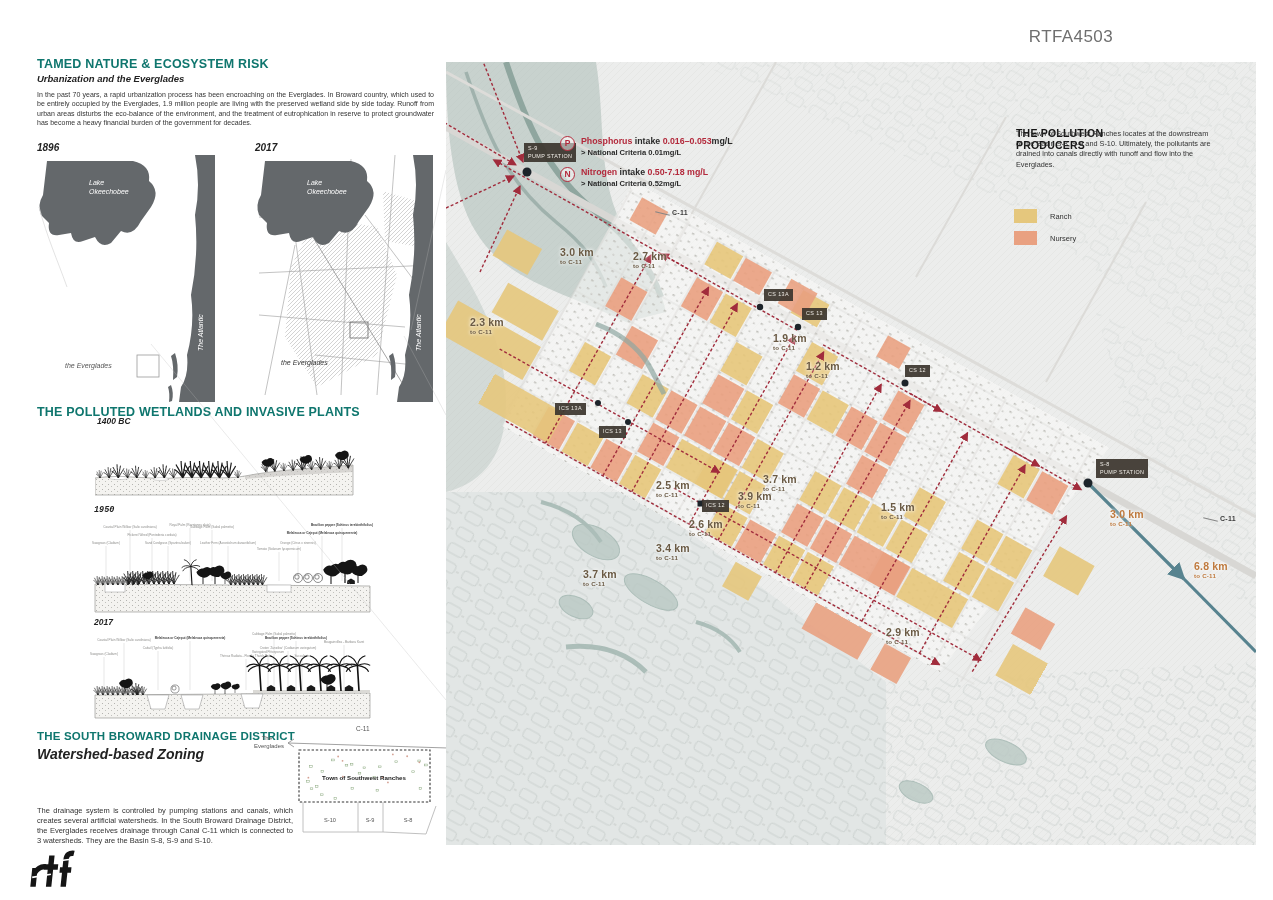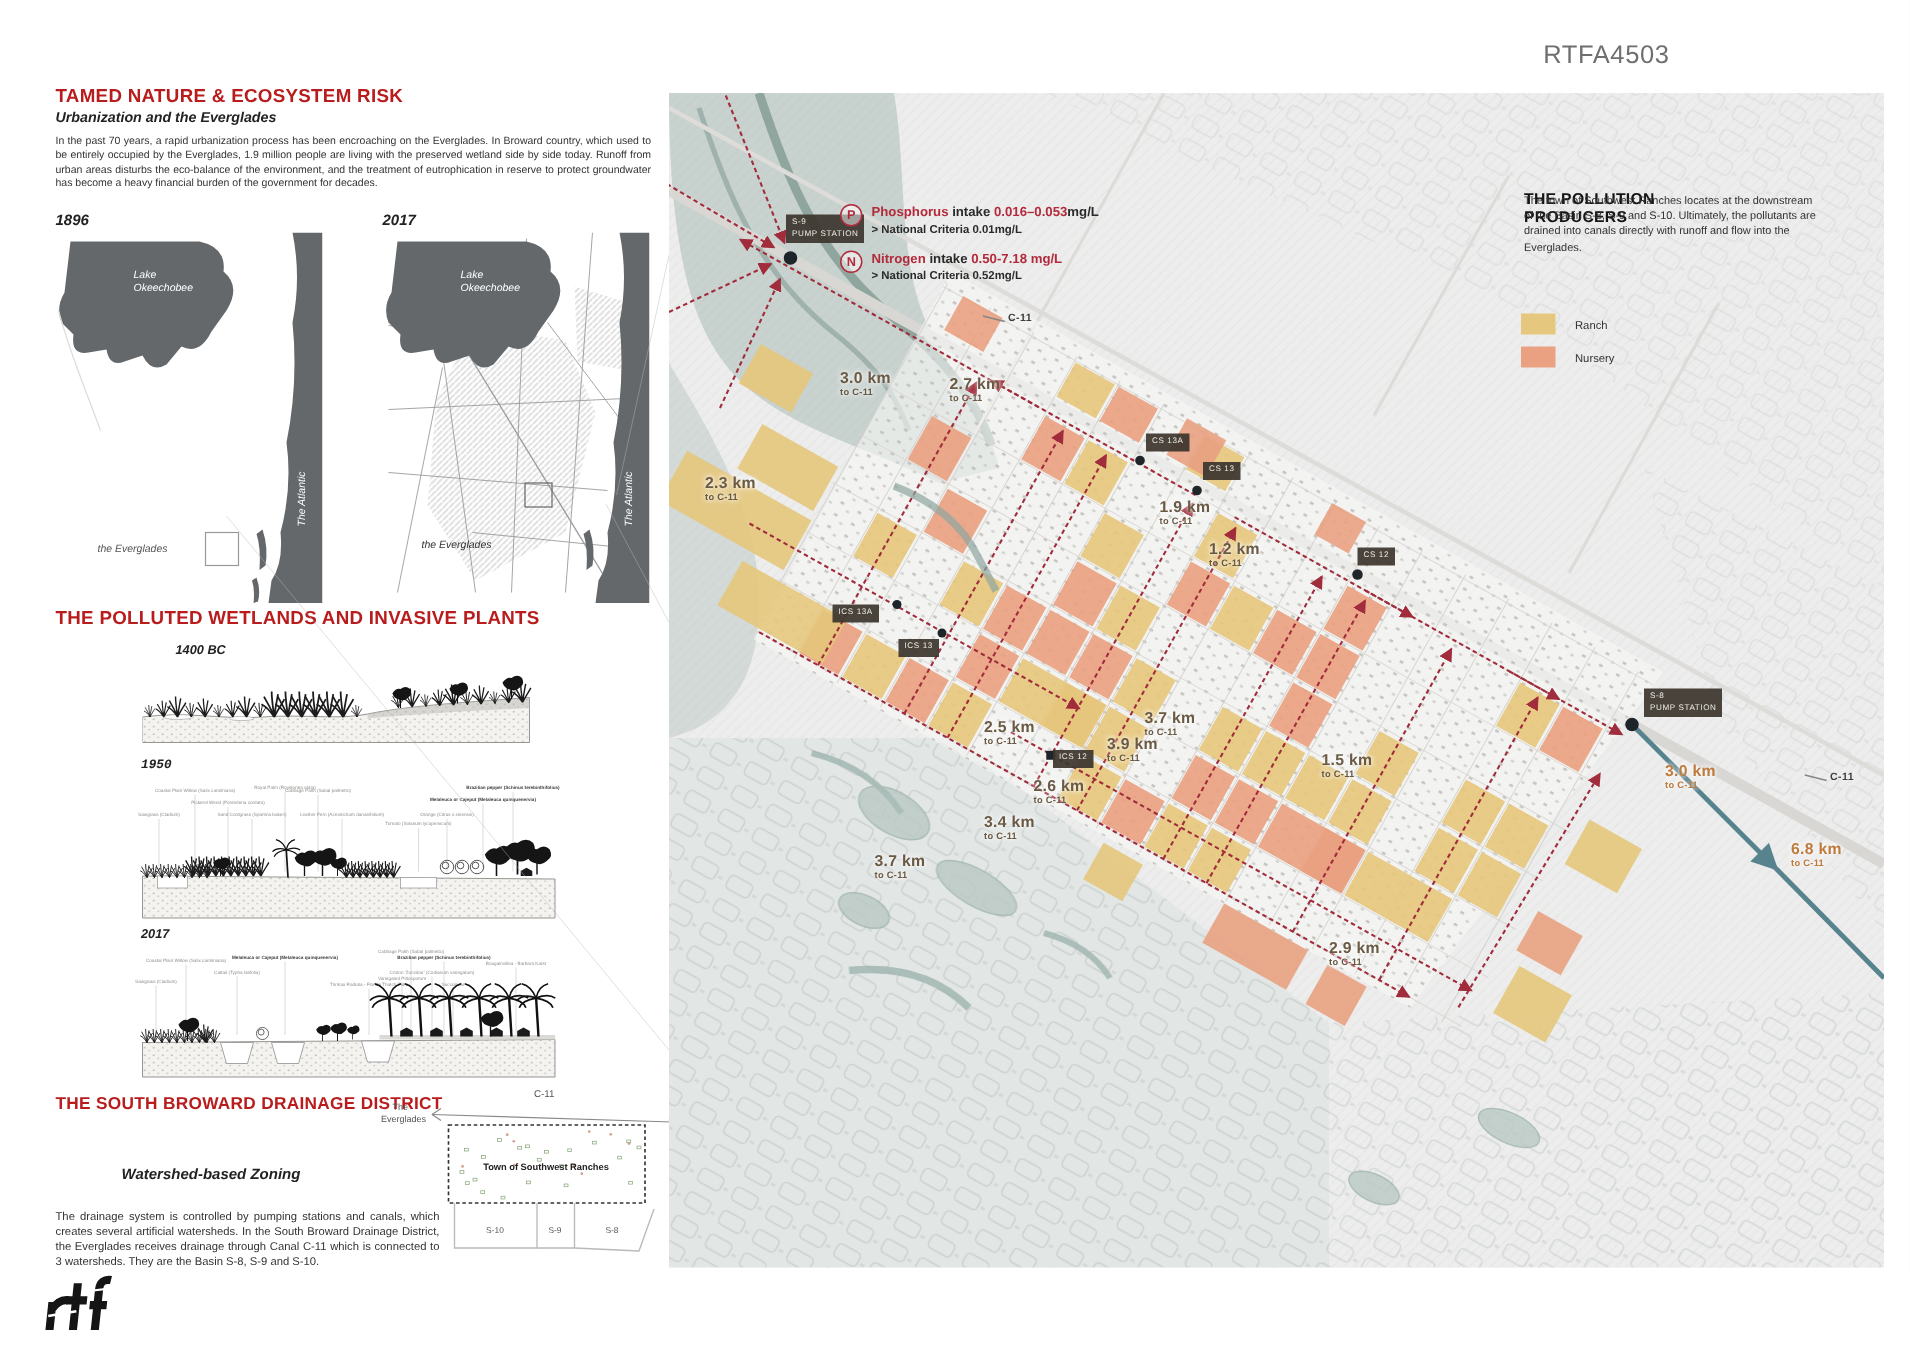--- a/index.html
+++ b/index.html
@@ -1,19 +1,19 @@
 <!DOCTYPE html>
 <html><head>
 <meta charset="utf-8">
 <style>
   html,body{margin:0;padding:0;background:#fff;}
   body{width:1273px;height:900px;font-family:"Liberation Sans",sans-serif;position:relative;overflow:hidden;}
   .page{position:relative;width:1145px;height:900px;background:#fff;}
   .abs{position:absolute;}
-  .h-big{font-size:12.5px;font-weight:700;color:#b91c1c;letter-spacing:.2px;}
+  .h-big{font-size:12.5px;font-weight:700;color:#0f766e;letter-spacing:.2px;}
   .h-sub{font-size:9.5px;font-weight:700;font-style:italic;color:#222;}
   .body-text{font-size:7px;line-height:1.34;color:#333;text-align:justify;}
   .year{font-size:10px;font-weight:700;font-style:italic;color:#222;}
   .era{font-size:8.5px;font-weight:700;font-style:italic;color:#222;}
   .code{font-size:17px;color:#6f6f6f;letter-spacing:.4px;}
   .prod-title{font-size:10.5px;font-weight:700;color:#151515;letter-spacing:.2px;}
   .prod-body{font-size:7.3px;line-height:1.4;color:#333;width:200px;}
   .legend-row{display:flex;align-items:center;gap:13px;margin-bottom:8px;}
   .sw{width:23px;height:14px;flex:0 0 auto;}
   .legend-label{font-size:7.5px;color:#333;}
@@ -111,21 +111,21 @@
     <text x="52" y="30" font-size="7" font-style="italic" fill="#fff">Lake</text>
     <text x="52" y="39" font-size="7" font-style="italic" fill="#fff">Okeechobee</text>
     <text x="26" y="210" font-size="7" font-style="italic" fill="#333">the Everglades</text>
     <rect x="95" y="167" width="18" height="16" fill="none" stroke="#666" stroke-width=".8"></rect>
     <path d="M158,0 L178,0 L178,247 L142,247 L144,232 Q152,220 150,200 Q158,170 154,140 Q162,100 158,60 Q164,30 158,0 Z" fill="#64686b"></path>
     <path d="M138,198 q4,12 2,24 l-4,3 q1,-15 -2,-24 Z" fill="#64686b"></path>
     <text transform="translate(166,196) rotate(-90)" font-size="7" font-style="italic" fill="#fff">The Atlantic</text>
   </svg>
 
   <div class="abs h-big" style="left:37px;top:405px;">THE POLLUTED WETLANDS AND INVASIVE PLANTS</div>
-  <div class="abs era" style="left:97px;top:428px;margin-left:20px;">1400 BC</div>
+  <div class="abs era" style="left:97px;top:416px;">1400 BC</div>
   <div class="abs era" style="left:94px;top:505px;font-family:Liberation Mono, monospace;">1950</div>
   <div class="abs era" style="left:94px;top:617px;">2017</div>
 
   <svg id="sec1400" class="abs" style="left:95px;top:438px;" width="260" height="58" viewBox="0 0 260 58">
     <defs>
         <pattern id="stip" width="6" height="5" patternUnits="userSpaceOnUse">
           <circle cx="1.5" cy="1.5" r=".5" fill="#8f8f8b"></circle>
           <circle cx="4.5" cy="3.5" r=".5" fill="#a5a5a0"></circle>
         </pattern>
       </defs>
@@ -296,21 +296,21 @@
         <use href="#house" x="0" y="0" transform="translate(176,64) scale(1.2)"></use>
         <use href="#house" x="0" y="0" transform="translate(196,64) scale(1.2)"></use>
         <use href="#house" x="0" y="0" transform="translate(216,64) scale(1.2)"></use>
         <use href="#house" x="0" y="0" transform="translate(236,64) scale(1.2)"></use>
         <use href="#house" x="0" y="0" transform="translate(254,64) scale(1.2)"></use>
         <use href="#tree" x="0" y="0" transform="translate(232,64) scale(1.1)"></use>
       </g>
   </svg>
 
   <div class="abs h-big" style="left:37px;top:730px;font-size:11.5px;">THE SOUTH BROWARD DRAINAGE DISTRICT</div>
-  <div class="abs h-sub" style="left:37px;top:778px;font-size:10px;margin-left:44px;">Watershed-based Zoning</div>
+  <div class="abs h-sub" style="left:37px;top:746px;font-size:14px;">Watershed-based Zoning</div>
   <div class="abs body-text" style="left:37px;top:768px;width:256px;font-size:7.5px;margin-top:38px;">The drainage system is controlled by pumping stations and canals, which creates several artificial watersheds. In the South Broward Drainage District, the Everglades receives drainage through Canal C-11 which is connected to 3 watersheds. They are the Basin S-8, S-9 and S-10.</div>
 
   <svg id="insetsvg" class="abs" style="left:240px;top:722px;" width="210" height="125" viewBox="0 0 210 125">
     <text x="116" y="9" font-size="6.5" fill="#555">C-11</text>
     <path d="M48,21 L208,26" stroke="#8a8a8a" stroke-width=".8" fill="none"></path>
     <path d="M48,21 L54,17 M48,21 L54,25" stroke="#8a8a8a" stroke-width=".8" fill="none"></path>
     <text x="32" y="18" font-size="6" fill="#555" text-anchor="end">The</text>
     <text x="44" y="26" font-size="6" fill="#555" text-anchor="end">Everglades</text>
     <rect x="59" y="28" width="131" height="52" fill="none" stroke="#333" stroke-width="1.1" stroke-dasharray="2.4,1.8"></rect>
     <g id="insetspecks">

